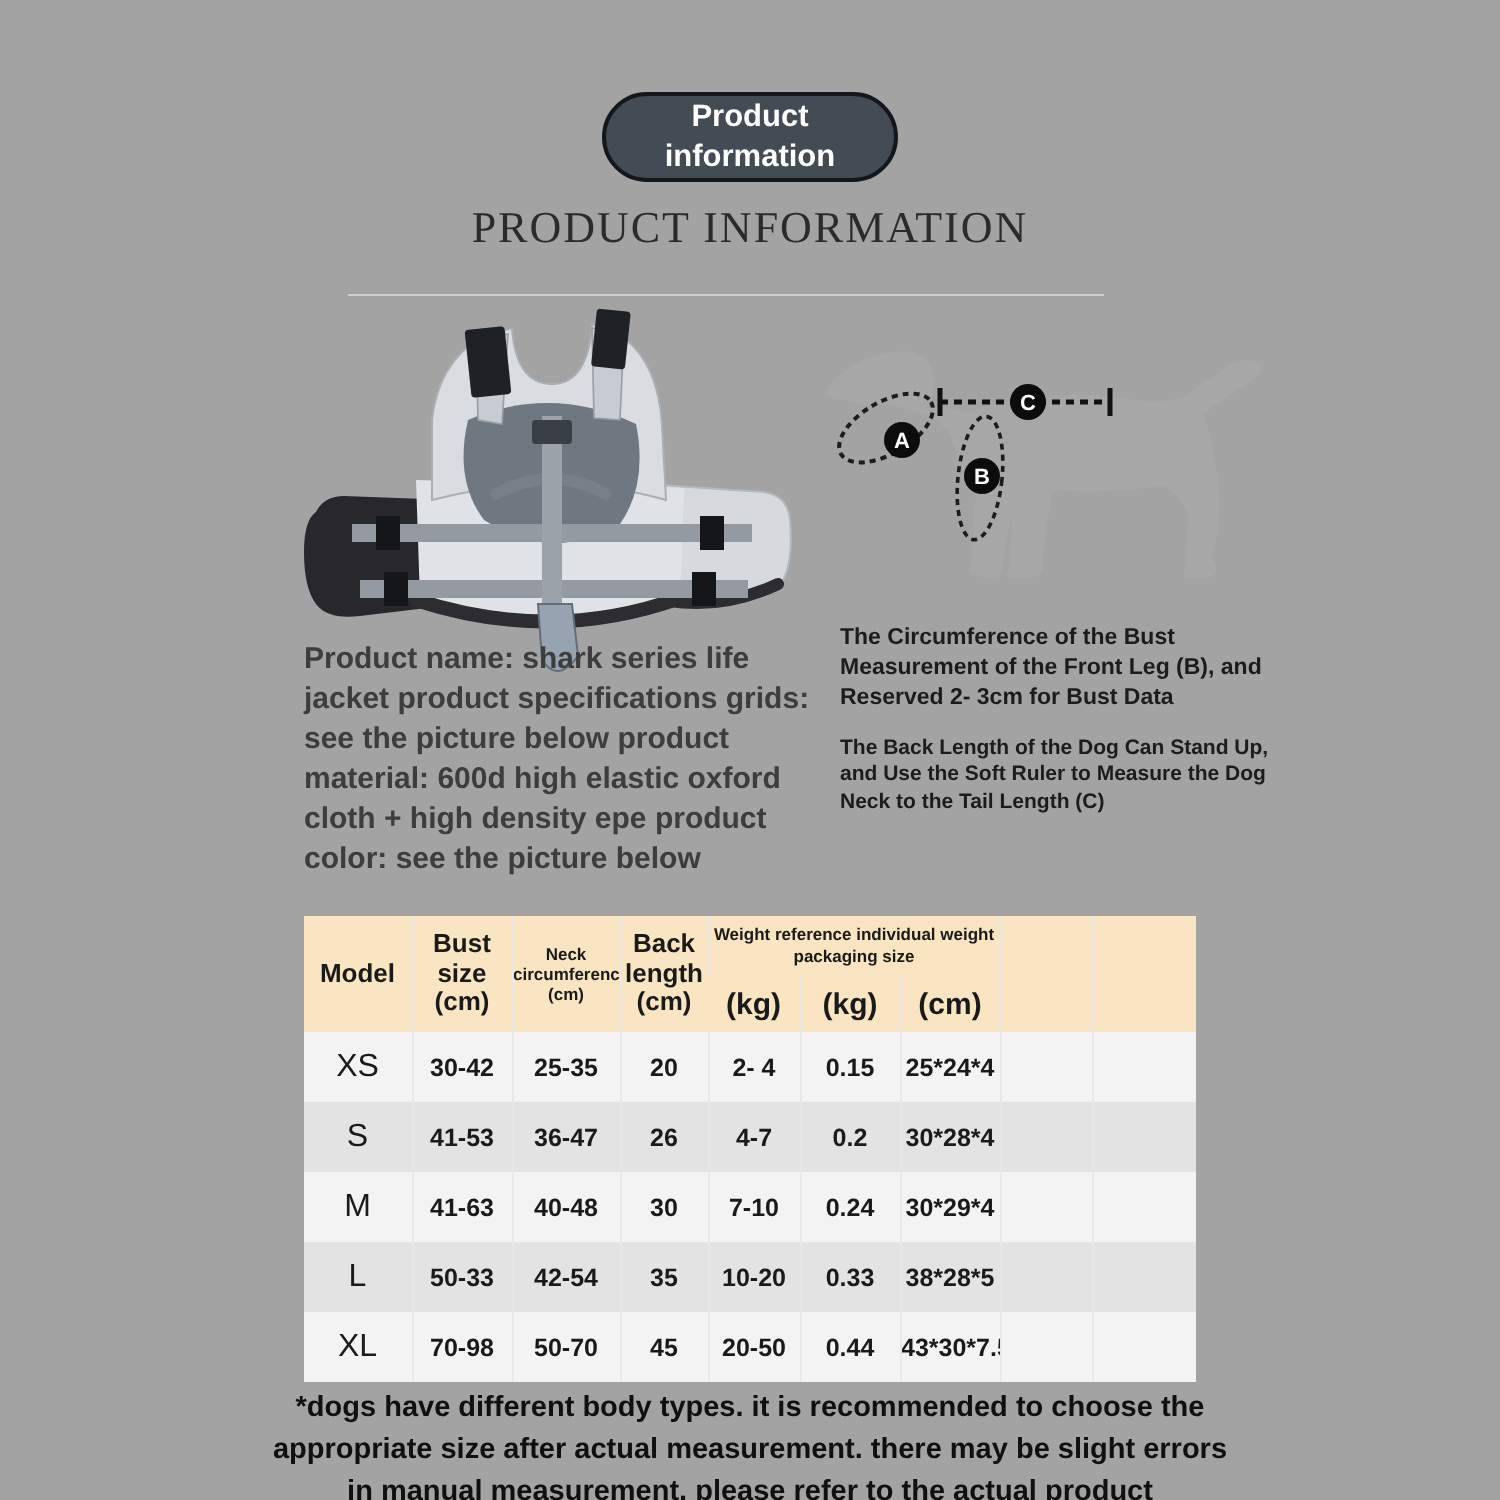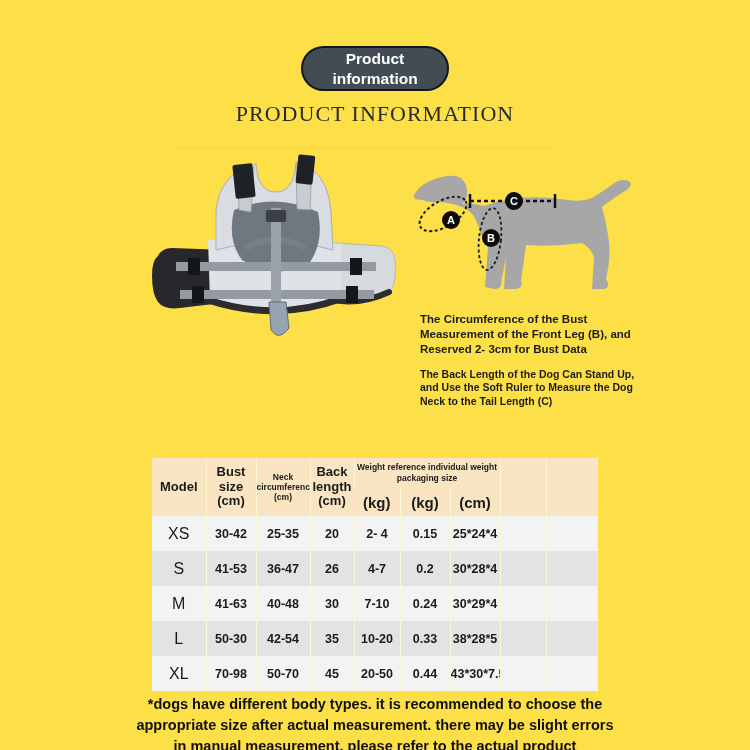--- a/index.html
+++ b/index.html
@@ -1,18 +1,18 @@
 <!DOCTYPE html>
 <html><head>
 <meta charset="utf-8">
 <style>
   * { margin:0; padding:0; box-sizing:border-box; }
   body { background:#ffffff; }
   .page {
-    position:relative; width:750px; height:750px; background:#fde047;
+    position:relative; width:750px; height:750px; background:#a3a3a3;
     font-family:"Liberation Sans", sans-serif; overflow:hidden;
   }
   
   .badge {
     position:absolute; left:301px; top:46px; width:148px; height:45px;
     background:#434c55; border:2px solid #14181c; border-radius:23px;
     display:flex; align-items:center; justify-content:center; text-align:center;
     color:#ffffff; font-weight:bold; font-size:15.5px; line-height:1.25; padding:0 20px;
   }
   
@@ -130,20 +130,21 @@
     <circle cx="89" cy="87" r="9" fill="#0c0c0c"></circle>
     <text x="89" y="91" text-anchor="middle" fill="#ffffff" font-size="11" font-weight="bold">B</text>
 
     <line x1="68" y1="50" x2="153" y2="50" stroke="#111111" stroke-width="2.5" stroke-dasharray="4 3"></line>
     <line x1="68" y1="43" x2="68" y2="57" stroke="#111111" stroke-width="2.5"></line>
     <line x1="153" y1="43" x2="153" y2="57" stroke="#111111" stroke-width="2.5"></line>
     <circle cx="112" cy="50" r="9" fill="#0c0c0c"></circle>
     <text x="112" y="54" text-anchor="middle" fill="#ffffff" font-size="11" font-weight="bold">C</text>
   </svg>
 
+  <div class="desc">Product name: shark series life jacket product specifications grids: see the picture below product material: 600d high elastic oxford cloth + high density epe product color: see the picture below</div>
 
   <div class="notes">
     <p class="note-2">The Circumference of the Bust Measurement of the Front Leg (B), and Reserved 2- 3cm for Bust Data</p>
     <p class="note-3">The Back Length of the Dog Can Stand Up, and Use the Soft Ruler to Measure the Dog Neck to the Tail Length (C)</p>
   </div>
 
   <div class="size-table-wrap">
     <table>
       <colgroup>
         <col style="width:54px">
@@ -201,21 +202,21 @@
           <td class="cell-val">40-48</td>
           <td class="cell-val">30</td>
           <td class="cell-val">7-10</td>
           <td class="cell-val">0.24</td>
           <td class="cell-val">30*29*4</td>
           <td></td>
           <td></td>
         </tr>
         <tr>
           <td class="cell-model">L</td>
-          <td class="cell-val">50-30</td>
+          <td class="cell-val">50-33</td>
           <td class="cell-val">42-54</td>
           <td class="cell-val">35</td>
           <td class="cell-val">10-20</td>
           <td class="cell-val">0.33</td>
           <td class="cell-val">38*28*5</td>
           <td></td>
           <td></td>
         </tr>
         <tr>
           <td class="cell-model">XL</td>

